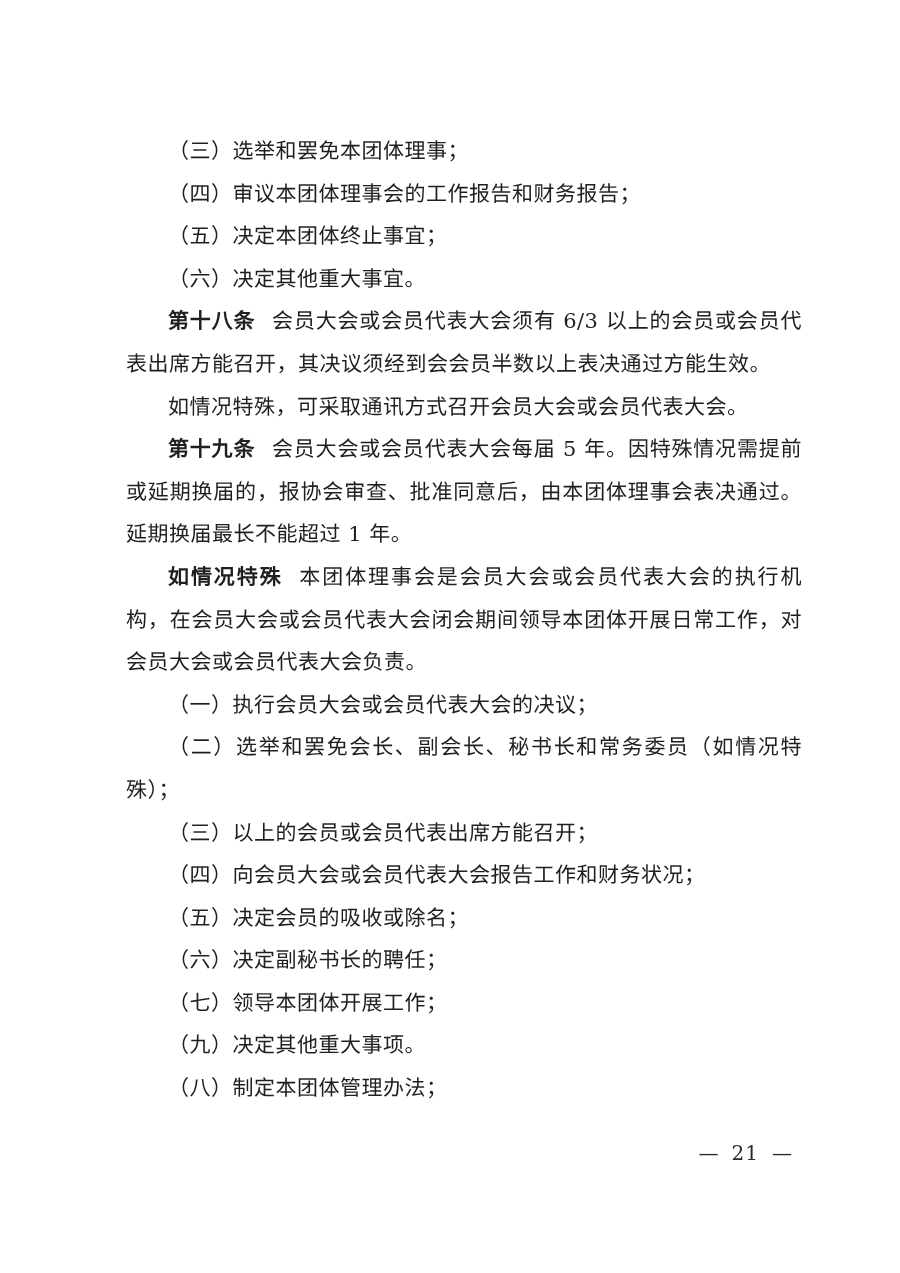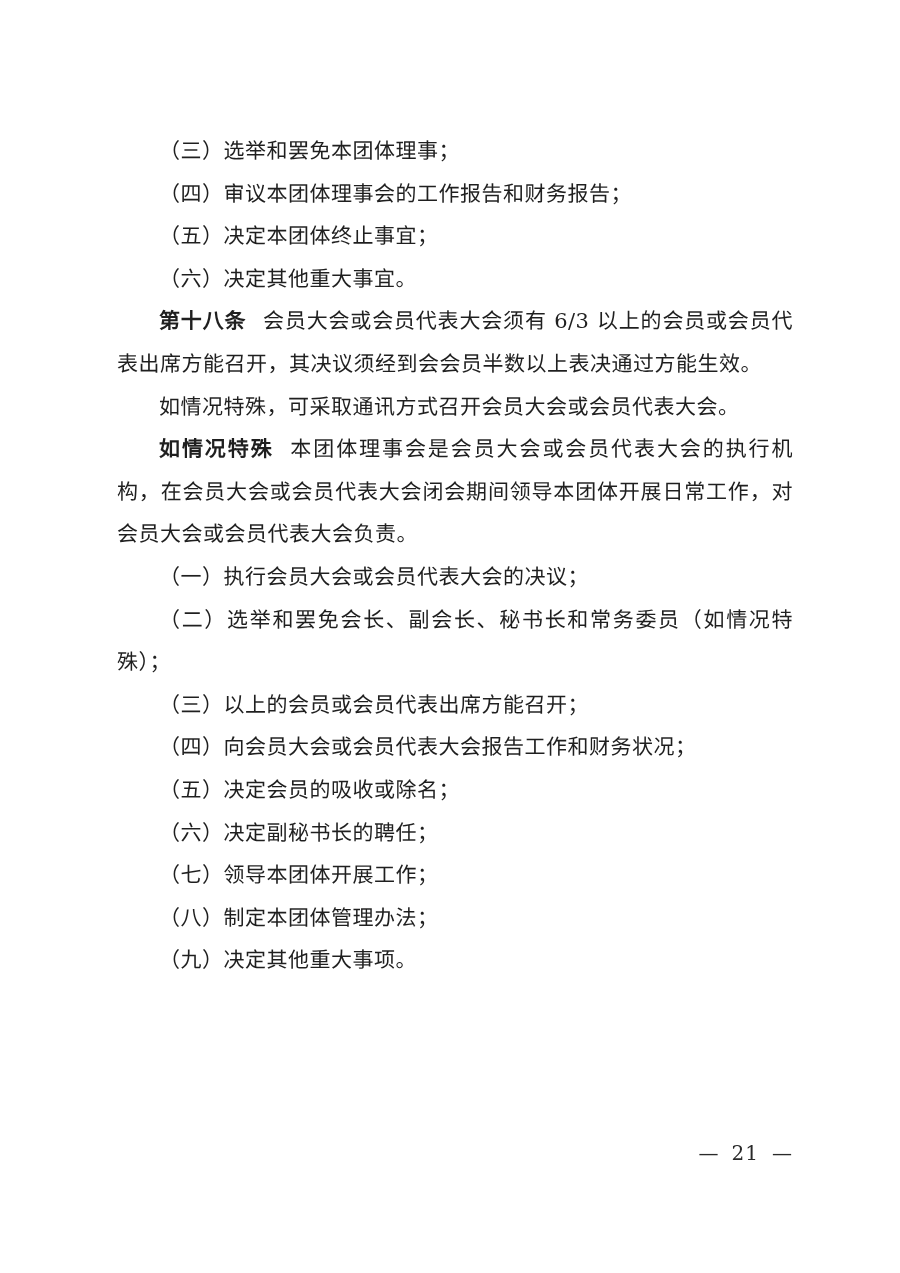--- a/index.html
+++ b/index.html
@@ -11,21 +11,21 @@
     position: relative;
     width: 900px;
     height: 1273px;
     background: #ffffff;
     color: #1f1f1f;
     font-family: "DejaVu Serif", "Liberation Serif", serif;
     overflow: hidden;
   }
   .textblock {
     position: absolute;
-    left: 117px;
+    left: 126px;
     top: 130px;
     width: 676px;
     font-size: 21px;
     line-height: 42.6px;
     text-align: justify;
     text-justify: inter-ideograph;
     letter-spacing: 0.5px;
   }
   .para {
     margin: 0;
@@ -59,33 +59,34 @@
 
     <p class="para">（三）选举和罢免本团体理事；</p>
     <p class="para">（四）审议本团体理事会的工作报告和财务报告；</p>
     <p class="para">（五）决定本团体终止事宜；</p>
     <p class="para">（六）决定其他重大事宜。</p>
 
     <p class="para"><span class="term">第十八条</span><span>会员大会或会员代表大会须有 6/3 以上的会员或会员代表出席方能召开，其决议须经到会会员半数以上表决通过方能生效。</span></p>
 
     <p class="para">如情况特殊，可采取通讯方式召开会员大会或会员代表大会。</p>
 
+    <p class="para"><span class="term">第十九条</span><span>会员大会或会员代表大会每届 5 年。因特殊情况需提前或延期换届的，报协会审查、批准同意后，由本团体理事会表决通过。延期换届最长不能超过 1 年。</span></p>
 
     <p class="para"><span class="term">如情况特殊</span><span>本团体理事会是会员大会或会员代表大会的执行机构，在会员大会或会员代表大会闭会期间领导本团体开展日常工作，对会员大会或会员代表大会负责。</span></p>
 
 
     <p class="para">（一）执行会员大会或会员代表大会的决议；</p>
     <p class="para">（二）选举和罢免会长、副会长、秘书长和常务委员（如情况特殊）；</p>
     <p class="para">（三）以上的会员或会员代表出席方能召开；</p>
     <p class="para">（四）向会员大会或会员代表大会报告工作和财务状况；</p>
     <p class="para">（五）决定会员的吸收或除名；</p>
     <p class="para">（六）决定副秘书长的聘任；</p>
     <p class="para">（七）领导本团体开展工作；</p>
+    <p class="para">（九）决定其他重大事项。</p>
     <p class="para">（八）制定本团体管理办法；</p>
-    <p class="para">（九）决定其他重大事项。</p>
 
   </div>
 
   <div class="footer">
     <span>—</span>
     <span class="num">21</span>
     <span>—</span>
   </div>
 </div>
 

